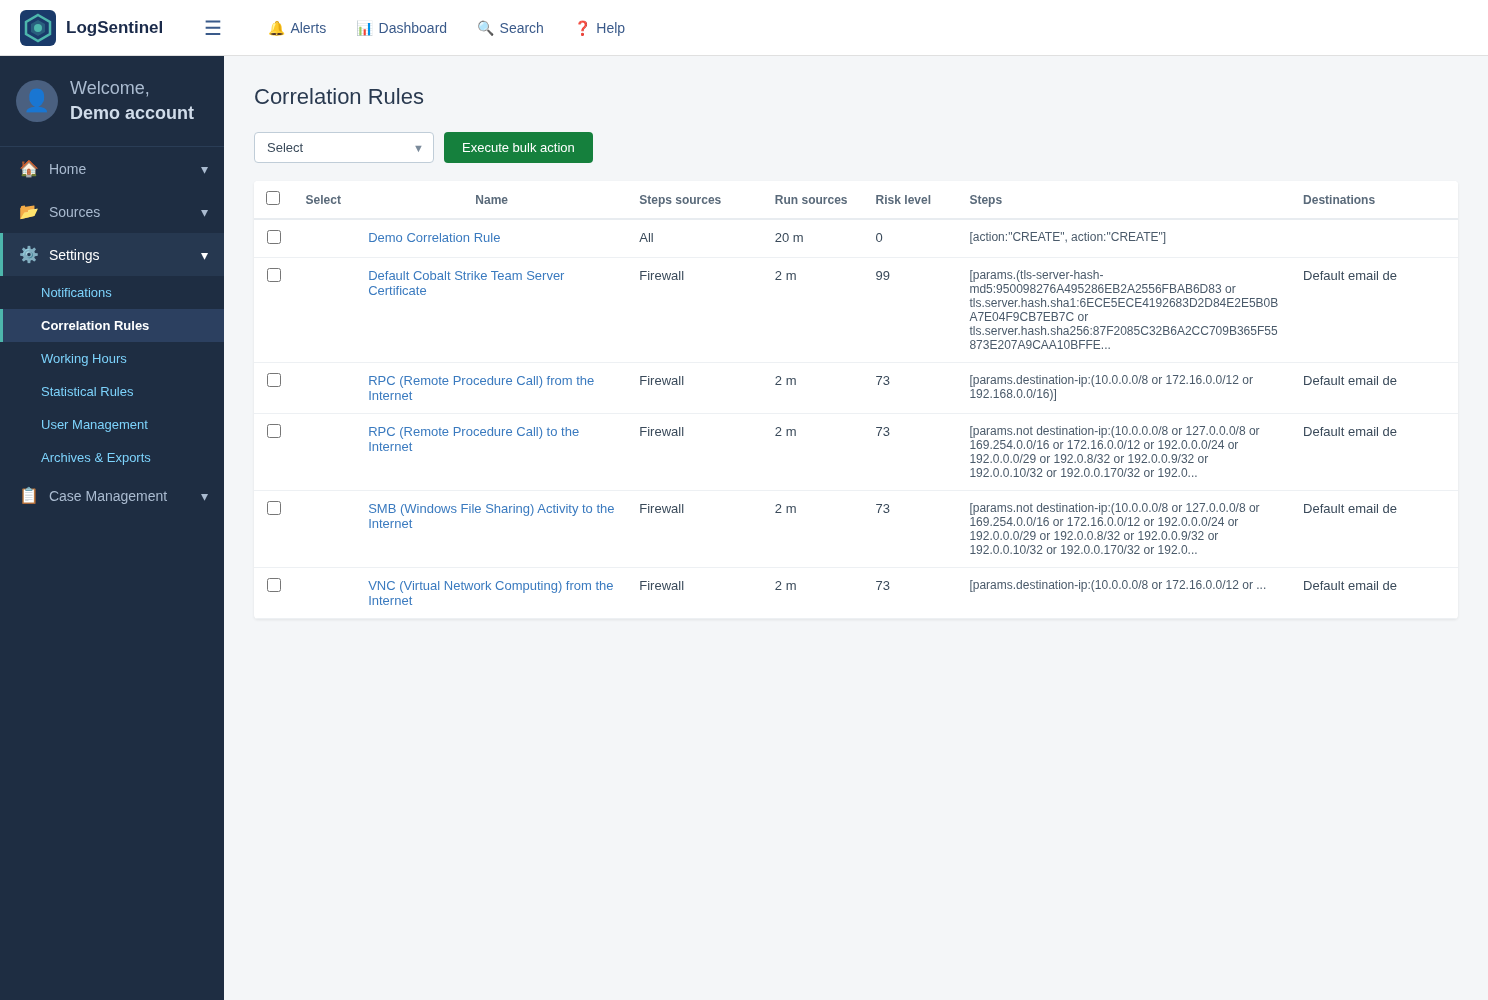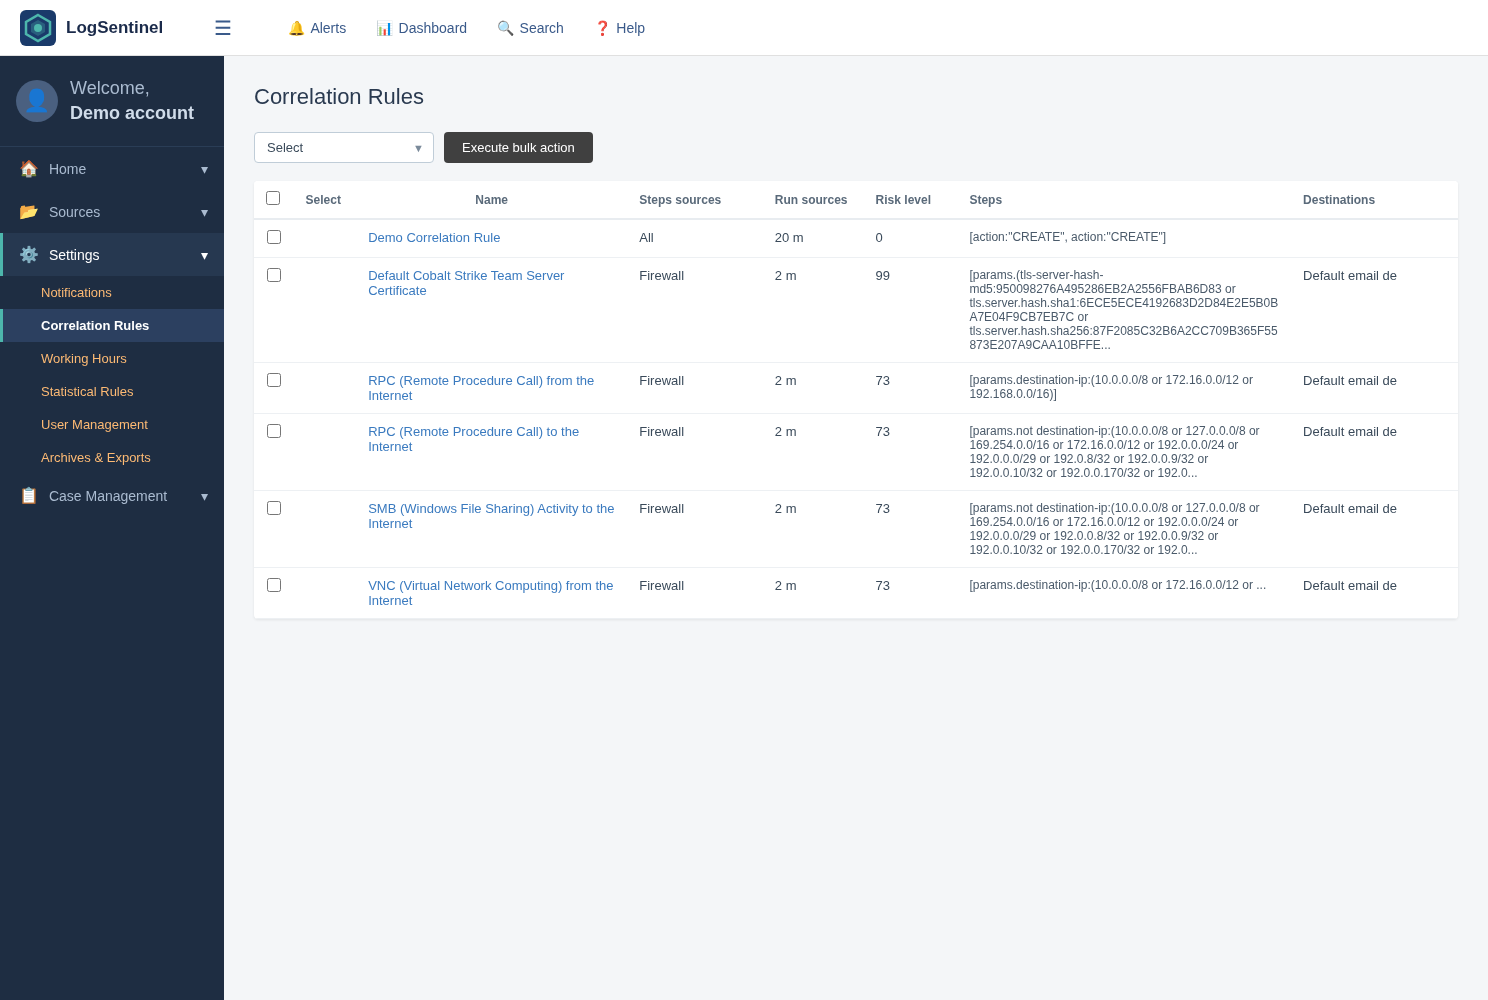--- a/index.html
+++ b/index.html
@@ -6,21 +6,21 @@
     body { font-family: 'Segoe UI', Arial, sans-serif; font-size: 13px; background: #f4f6f8; display: flex; flex-direction: column; height: 100vh; overflow: hidden; }
 
     
     .topnav {
       background: #fff;
       border-bottom: 1px solid #e0e0e0;
       height: 56px;
       display: flex;
       align-items: center;
       padding: 0 20px;
-      gap: 34px;
+      gap: 24px;
       flex-shrink: 0;
       box-shadow: 0 1px 3px rgba(0,0,0,0.08);
     }
     .topnav-logo {
       display: flex;
       align-items: center;
       gap: 10px;
       font-weight: bold;
       font-size: 17px;
       color: #1a2a4a;
@@ -111,21 +111,21 @@
     .sidebar-nav-item.active { background: #263850; border-left-color: #4db6ac; color: #fff; }
     .sidebar-nav-item-left { display: flex; align-items: center; gap: 10px; }
     .sidebar-nav-item .icon { font-size: 16px; }
 
     .sidebar-sub-item {
       display: flex;
       align-items: center;
       padding: 9px 16px 9px 38px;
       cursor: pointer;
       font-size: 13px;
-      color: #fdba74;
+      color: #7dd3fc;
       border-left: 3px solid transparent;
     }
     .sidebar-sub-item.active { color: #fff; background: #2c4060; border-left-color: #4db6ac; font-weight: 600; }
 
     
     .content {
       flex: 1;
       overflow-y: auto;
       background: #f4f6f8;
       padding: 28px 30px;
@@ -161,21 +161,21 @@
     .select-arrow {
       position: absolute;
       right: 10px;
       top: 50%;
       transform: translateY(-50%);
       pointer-events: none;
       color: #7a8a9a;
       font-size: 11px;
     }
     .btn-execute {
-      background: #404040;
+      background: #15803d;
       color: #fff;
       border: none;
       border-radius: 4px;
       padding: 8px 18px;
       font-size: 13px;
       cursor: pointer;
       text-align: center;
     }
 
     

